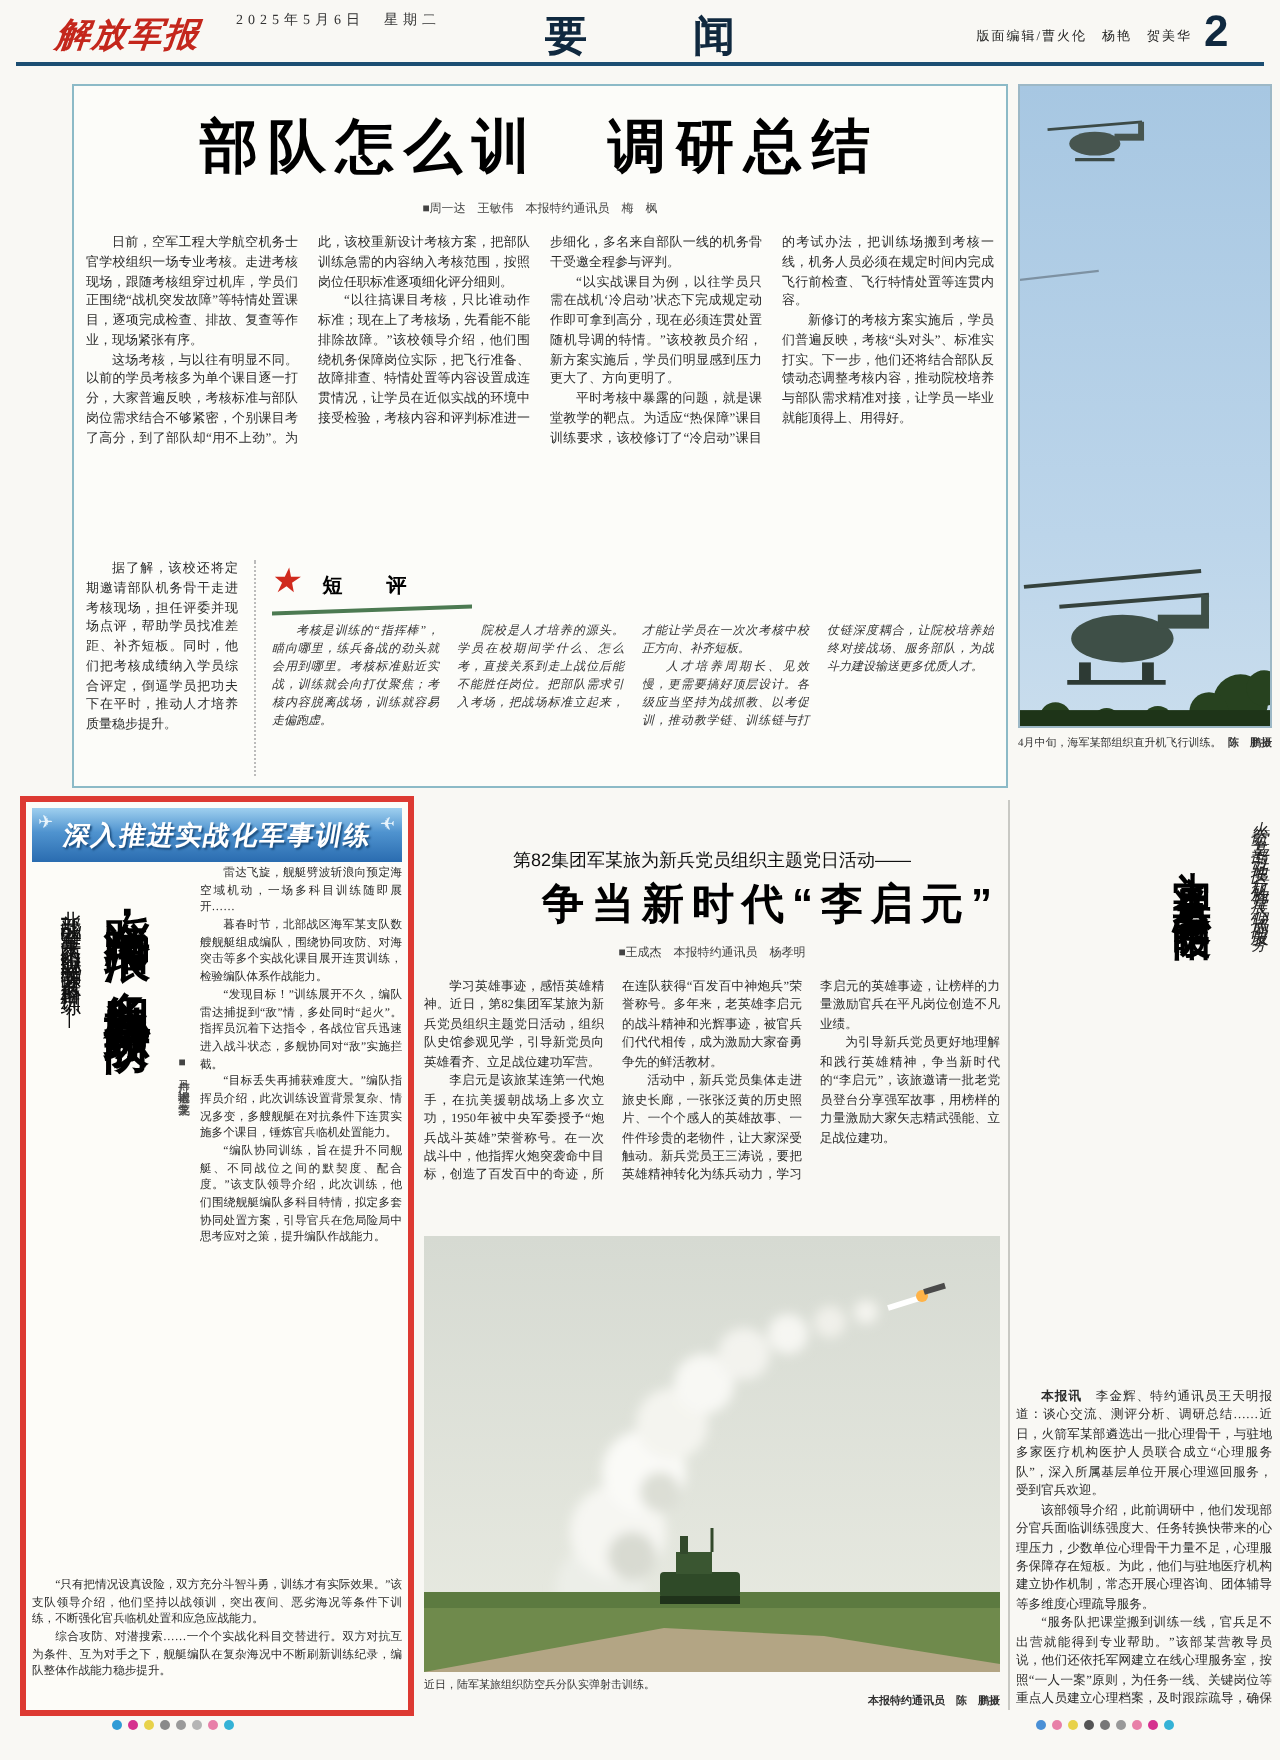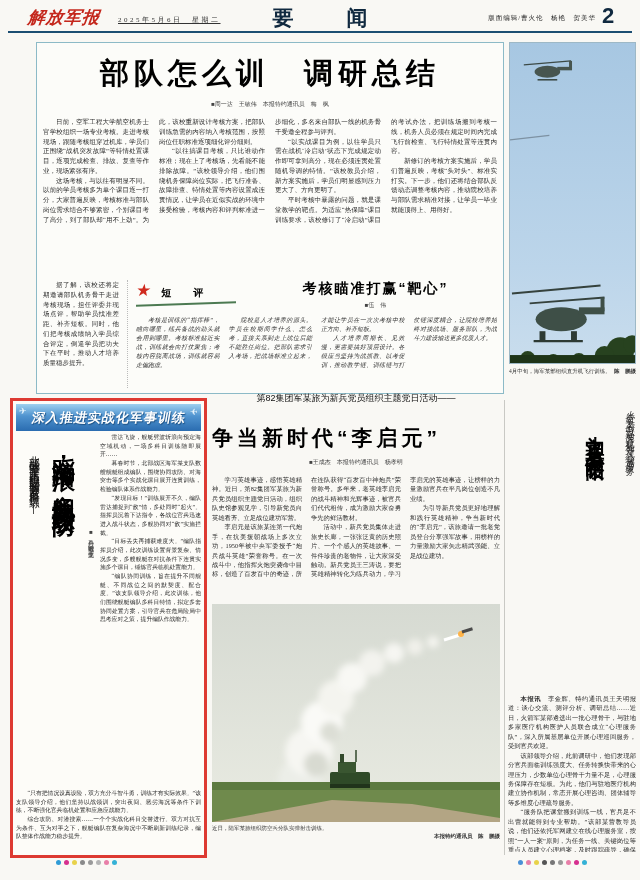--- a/index.html
+++ b/index.html
@@ -4,21 +4,21 @@
 <style>
   * { margin:0; padding:0; box-sizing:border-box; }
   html,body { width:640px; height:880px; }
   body { font-family:"Liberation Serif", serif; background:#eef0ee; }
   .page { position:relative; width:640px; height:880px; background:#f9f8f4; overflow:hidden; }
 
   
   .masthead { position:absolute; left:28px; top:6px; width:80px; height:24px;
     color:#c4271c; font-family:"DejaVu Serif", serif; font-weight:bold; font-style:italic;
     font-size:17px; letter-spacing:1px; transform:skewX(-6deg); }
-  .dateline { position:absolute; left:118px; top:15px; font-size:7px; color:#333; letter-spacing:2.5px;text-decoration:underline; }
+  .dateline { position:absolute; left:118px; top:5px; font-size:7px; color:#333; letter-spacing:2.5px; }
   .section-title { position:absolute; left:0; top:4px; width:640px; text-align:center;
     font-family:"Liberation Sans", sans-serif; font-weight:bold; font-size:21px; color:#10293f; letter-spacing:16px; text-indent:16px; }
   .editors { position:absolute; left:478px; top:14px; width:118px; font-size:6.5px; color:#222; text-align:right; letter-spacing:1px; }
   .pagenum { position:absolute; left:602px; top:3px; font-family:"Liberation Sans", sans-serif;
     font-weight:bold; font-size:22px; color:#10293f; }
   .head-rule { position:absolute; left:8px; top:31px; width:624px; height:2px; background:#1c4e72; }
 
   
   .main-box { position:absolute; left:36px; top:42px; width:468px; height:352px;
     border:1px solid #8cbac7; background:#fcfcf9; padding:6px 6px 4px 6px; overflow:hidden; }
@@ -63,24 +63,24 @@
   .red-kicker { width:22px; flex:none; font-family:"Liberation Sans", sans-serif; font-size:10.5px;
     color:#111; letter-spacing:2px; padding-top:14px; margin-left:4px; }
   .red-title { width:36px; flex:none; font-family:"Liberation Sans", sans-serif; font-weight:bold;
     font-size:23px; color:#000; letter-spacing:3px; padding-top:6px; margin-left:2px; }
   .red-byline { width:13px; flex:none; font-size:6px; color:#444; padding-top:96px; margin-left:2px; }
   .red-bodycol { flex:1; margin-left:5px; overflow:hidden; }
   .red-bodycol p, .red-bottom p { font-size:5.8px; line-height:1.5; color:#2b2b2b; text-align:justify; text-indent:2em; }
   .red-bottom { height:62px; margin-top:4px; overflow:hidden; }
 
   
-  .mid-col { position:absolute; left:212px; top:384px; width:288px; height:458px; overflow:hidden; }
+  .mid-col { position:absolute; left:212px; top:416px; width:288px; height:458px; overflow:hidden; }
   .mid-kicker { text-align:center; font-family:"Liberation Sans", sans-serif; font-size:9px; color:#111; margin-top:8px; }
-  .mid-title { text-align:left; font-family:"Liberation Sans", sans-serif; font-weight:bold;
-    font-size:21px; color:#000; letter-spacing:4px; margin-top:19px; }
+  .mid-title { text-align:right; font-family:"Liberation Sans", sans-serif; font-weight:bold;
+    font-size:21px; color:#000; letter-spacing:4px; margin-top:1px; }
   .mid-byline { text-align:center; font-size:6px; color:#444; margin-top:6px; }
   .mid-cols { margin-top:8px; height:124px; column-count:3; column-gap:9px; overflow:hidden; }
   .mid-cols p { font-size:6.3px; line-height:1.5; color:#2b2b2b; text-align:justify; text-indent:2em; }
   .missile-photo { margin-top:5px; width:288px; height:218px; overflow:hidden; }
   .missile-photo svg { display:block; width:100%; height:100%; }
   .mid-caption { margin-top:3px; font-size:5.5px; color:#333; }
   .mid-credit { text-align:right; font-size:5.5px; color:#333; font-weight:bold; margin-top:1px; }
 
   
   .right-divider { position:absolute; left:504px; top:400px; width:1px; height:455px; background:#c9c9c4; }
@@ -125,24 +125,20 @@
     <div class="main-bottom">
       <div class="cont-col bodytext">
         <p>据了解，该校还将定期邀请部队机务骨干走进考核现场，担任评委并现场点评，帮助学员找准差距、补齐短板。同时，他们把考核成绩纳入学员综合评定，倒逼学员把功夫下在平时，推动人才培养质量稳步提升。</p>
       </div>
       <div class="shortcomment">
         <div class="sc-head">
           <div class="sc-logo">
             <span class="star">★</span>
             <span class="sc-label">短　评</span>
             <div class="sc-underline"></div>
-          </div>
-          <div class="sc-titlewrap">
-            <div class="sc-title">考核瞄准打赢“靶心”</div>
-            <div class="sc-byline">■伍　伟</div>
           </div>
         </div>
         <div class="sc-cols">
             <p>考核是训练的“指挥棒”，瞄向哪里，练兵备战的劲头就会用到哪里。考核标准贴近实战，训练就会向打仗聚焦；考核内容脱离战场，训练就容易走偏跑虚。</p>
             <p>院校是人才培养的源头。学员在校期间学什么、怎么考，直接关系到走上战位后能不能胜任岗位。把部队需求引入考场，把战场标准立起来，才能让学员在一次次考核中校正方向、补齐短板。</p>
             <p>人才培养周期长、见效慢，更需要搞好顶层设计。各级应当坚持为战抓教、以考促训，推动教学链、训练链与打仗链深度耦合，让院校培养始终对接战场、服务部队，为战斗力建设输送更多优质人才。</p>
           </div>
       </div>
     </div>
   </div>

